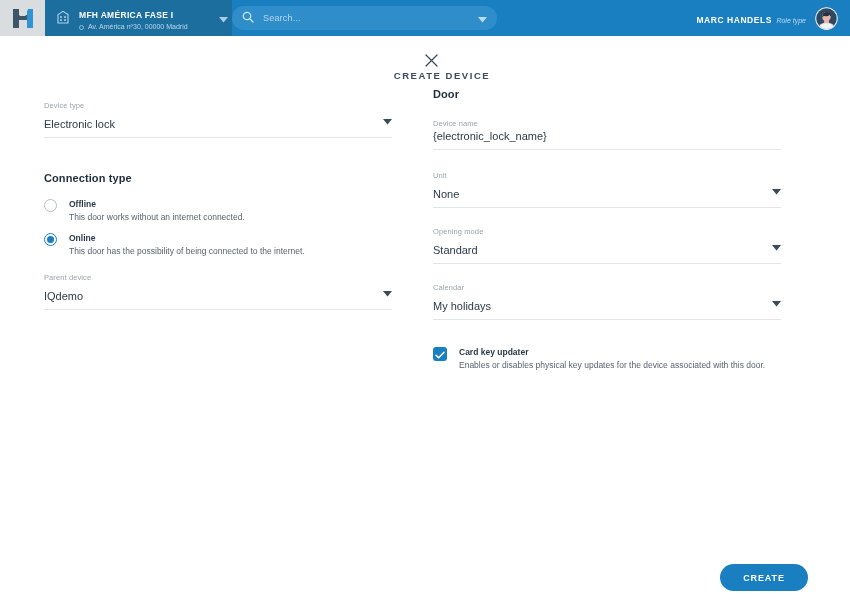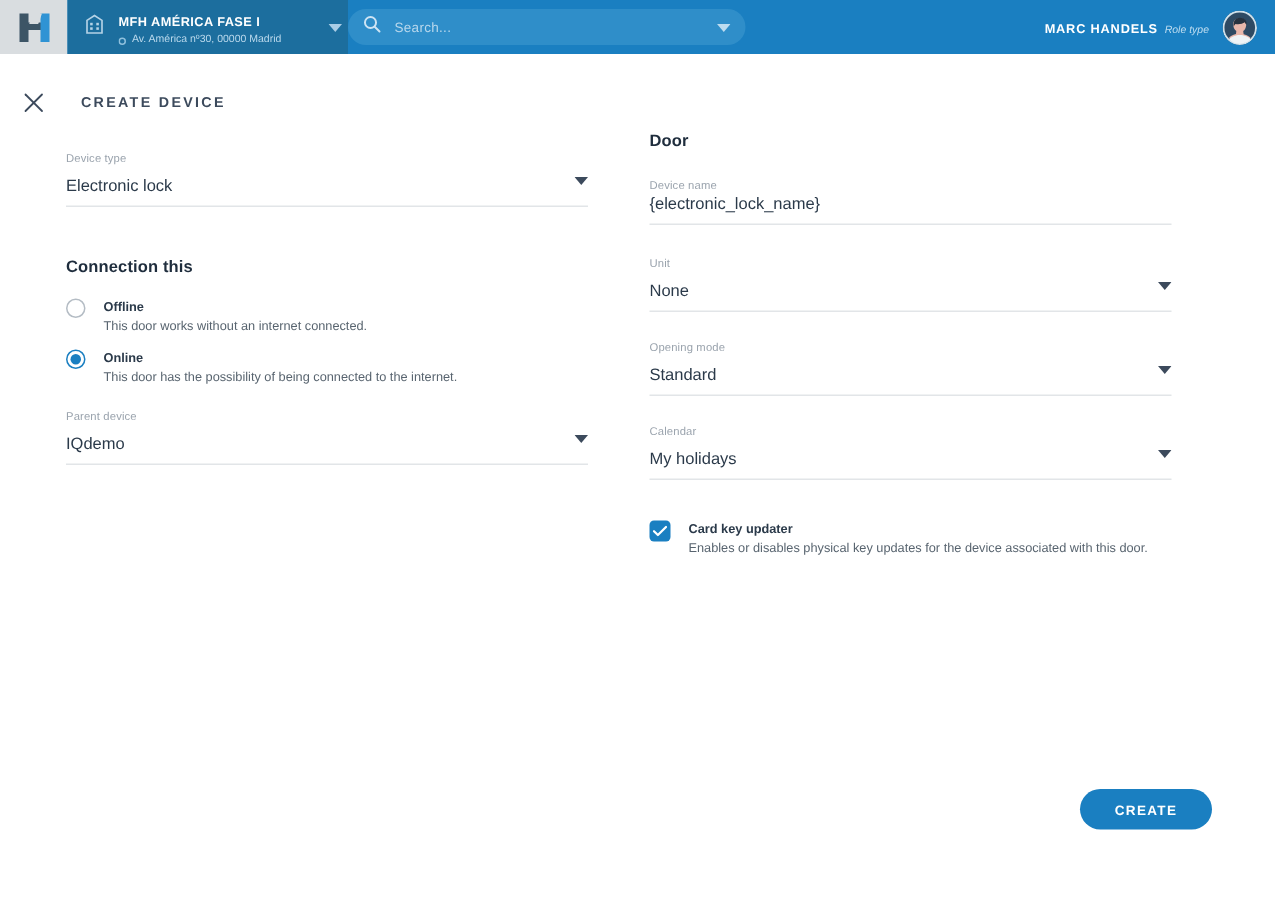--- a/index.html
+++ b/index.html
@@ -143,20 +143,21 @@
     flex: 0 0 auto;
   }
 
   
   .page-head {
     display: flex;
     align-items: center;
     height: 36px;
     padding: 0 0 0 12px;
     margin-top: 14px;
+    flex-direction: column;
   }
   .close-btn {
     width: 20px; height: 20px;
     display: flex; align-items: center; justify-content: center;
     flex: 0 0 auto;
     cursor: pointer;
   }
   .page-title {
     margin-left: 22px;
     font-size: 9.5px;
@@ -269,21 +270,21 @@
     align-items: center;
     justify-content: center;
     margin-top: 1px;
     cursor: pointer;
   }
 
   
   .footer {
     position: absolute;
     left: 0;
-    top: 526px;
+    top: 564px;
     width: 850px;
     display: flex;
     justify-content: flex-end;
     padding-right: 42px;
   }
   .create-btn {
     background: #1a7fc1;
     color: #ffffff;
     border: none;
     border-radius: 15px;
@@ -394,21 +395,21 @@
       <div class="field-row">
         <span class="field-value">Electronic lock</span>
         <span class="caret-dark">
           <svg width="9" height="6" viewBox="0 0 9 6">
               <path d="M0 0h9L4.5 5.4z" fill="#3c4a5c"></path>
             </svg>
         </span>
       </div>
     </div>
 
-    <div class="section-title mt-34">Connection this</div>
+    <div class="section-title mt-34">Connection type</div>
 
     <div class="radio-row mt-14">
       <span class="radio-ring"></span>
       <span>
         <span class="opt-title" style="display:block">Offline</span>
         <span class="opt-desc" style="display:block">This door works without an internet connected.</span>
       </span>
     </div>
 
     <div class="radio-row mt-8">

